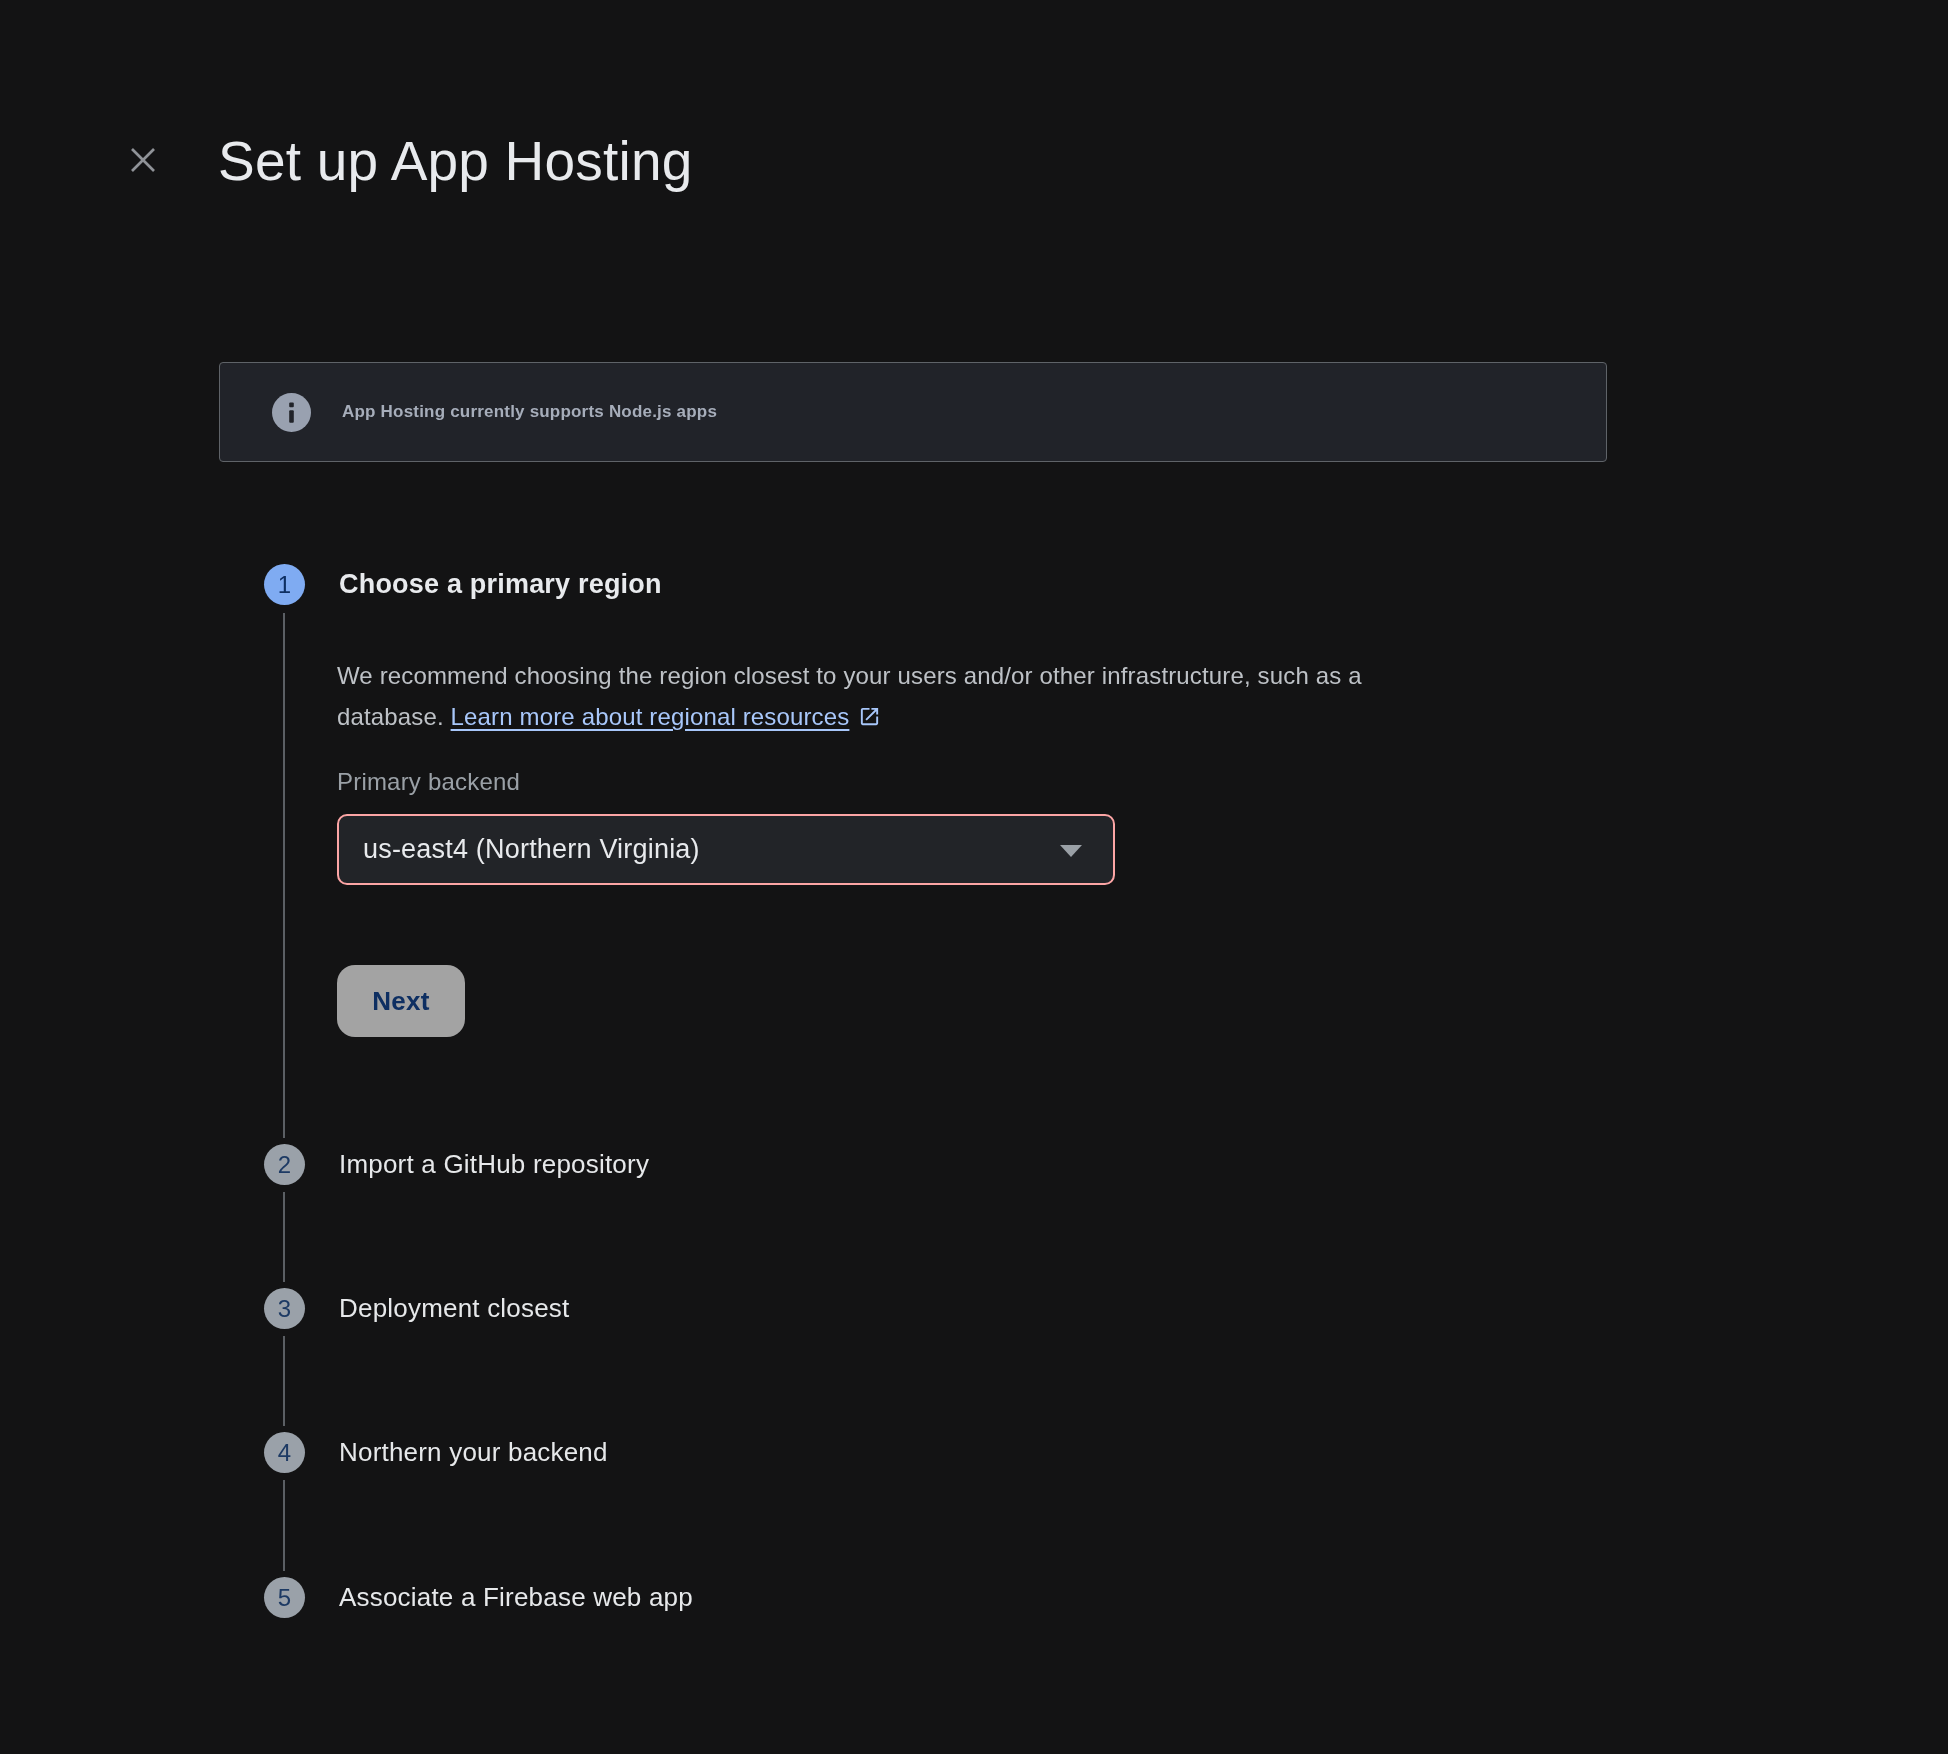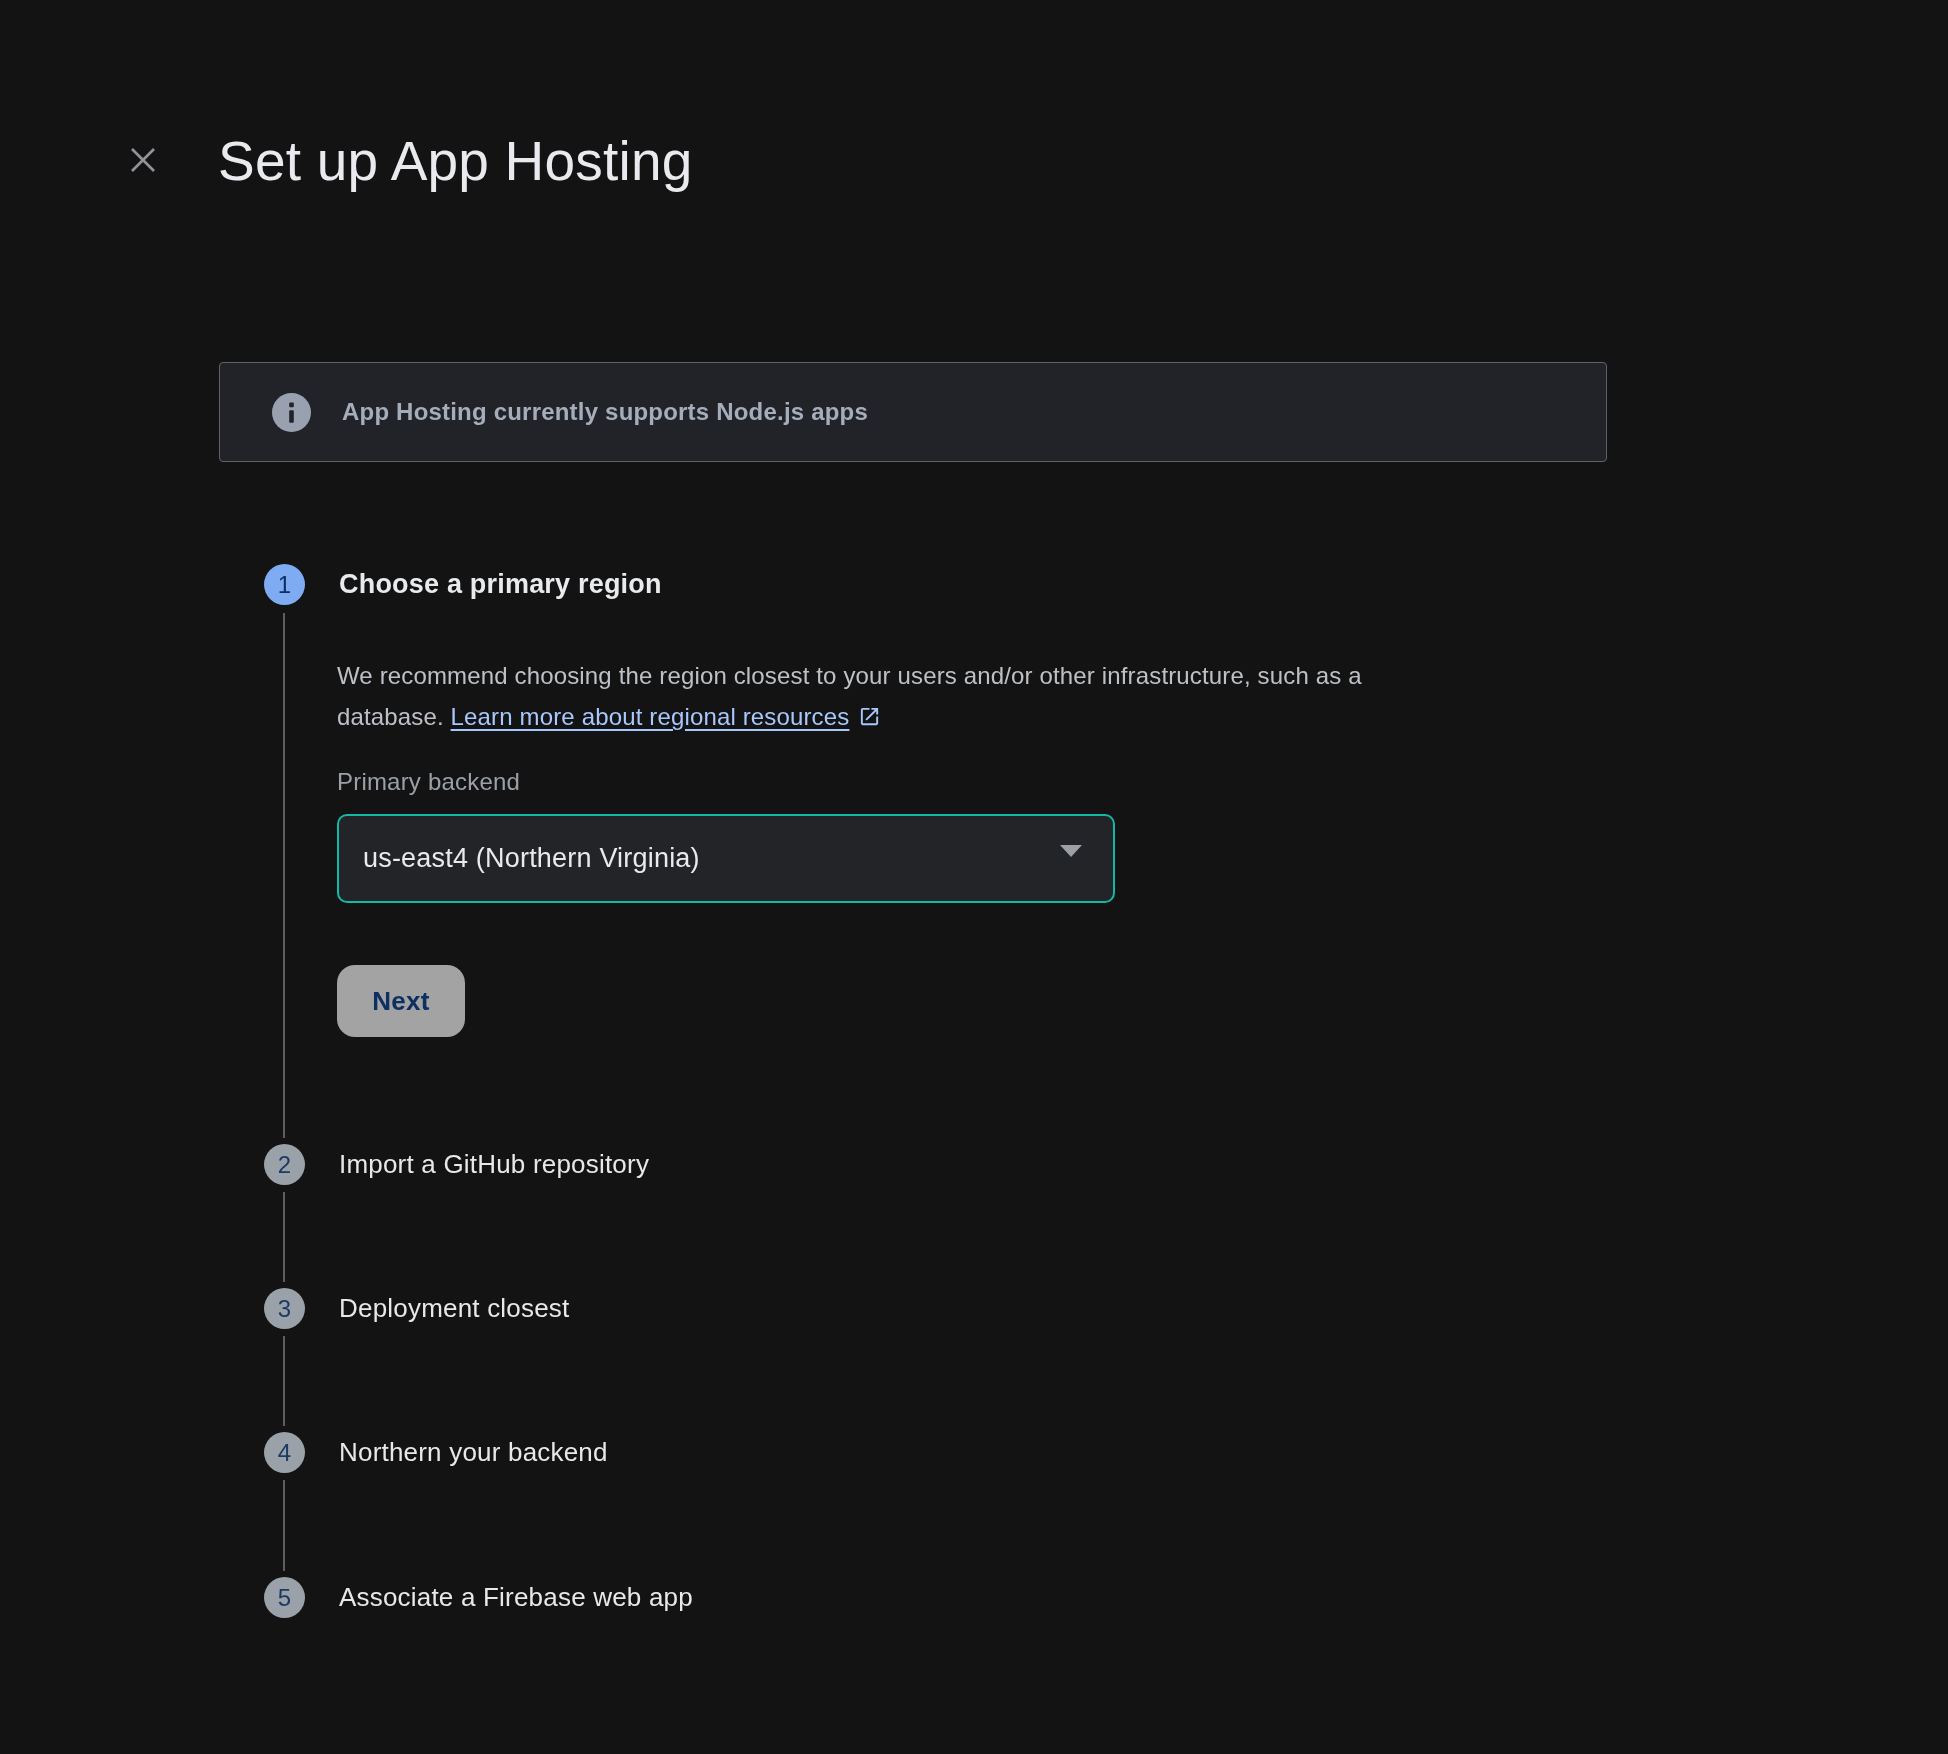--- a/index.html
+++ b/index.html
@@ -34,21 +34,21 @@
     box-sizing: border-box;
     background: #212329;
     border: 1px solid #5f6368;
     border-radius: 4px;
     display: flex; align-items: center;
     padding-left: 52px;
   }
   .banner-icon { width: 39px; height: 39px; flex: 0 0 auto; }
   .banner-text {
     margin-left: 31px;
-    font-size: 24px; font-weight: 600;
+    font-size: 17px; font-weight: 600;
     color: #a6adba; letter-spacing: 0.2px;
   }
 
   
   .step-row {
     left: 264px;
     display: flex; align-items: center;
   }
   .step-circle {
     width: 41px; height: 41px; border-radius: 50%;
@@ -91,24 +91,24 @@
     cursor: pointer;
   }
   .ext-icon { width: 23px; height: 23px; margin-left: 9px; vertical-align: -3px; }
 
   .field-label {
     left: 337px; top: 768px;
     font-size: 24px; color: #9aa0a6; letter-spacing: 0.2px;
   }
   .region-select {
     left: 337px; top: 814px;
-    width: 778px; height: 89px;
+    width: 778px; height: 71px;
     box-sizing: border-box;
     background: #222428;
-    border: 2px solid #14b8a6;
+    border: 2px solid #fca5a5;
     border-radius: 10px;
     display: flex; align-items: center;
     padding-left: 24px;
     cursor: pointer;
   }
   .select-value {
     font-size: 27px; color: #e8eaed; letter-spacing: 0.2px;
   }
   .select-arrow {
     position: absolute; right: 31px; top: 29px;

